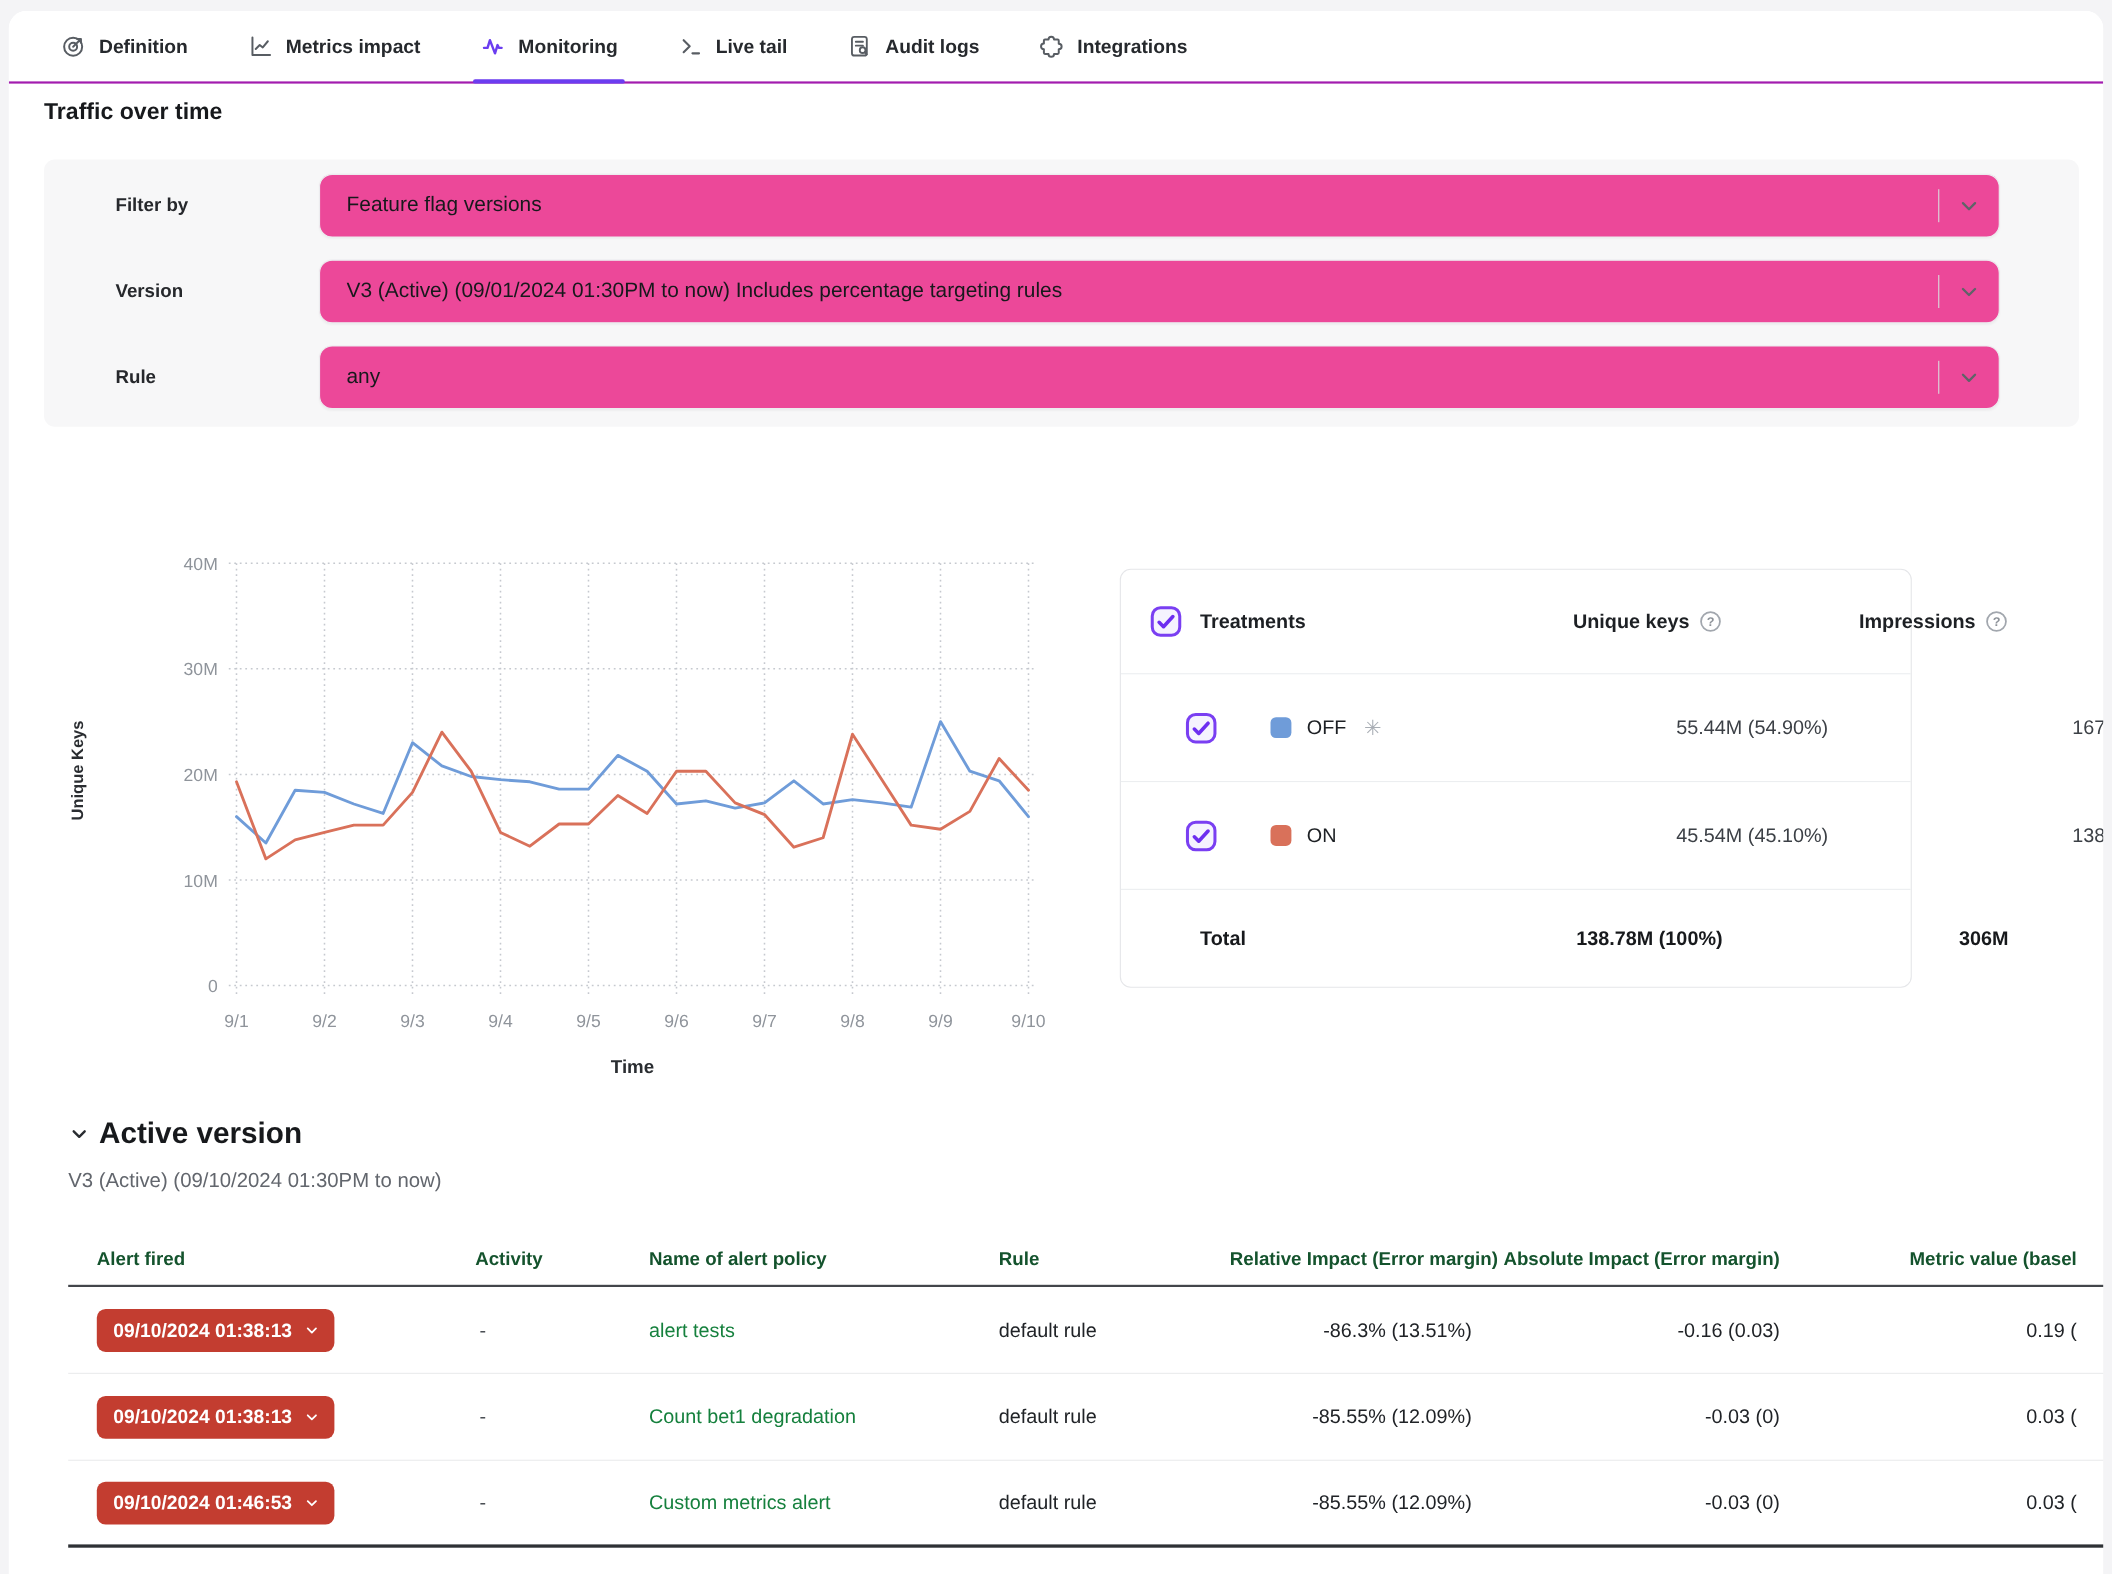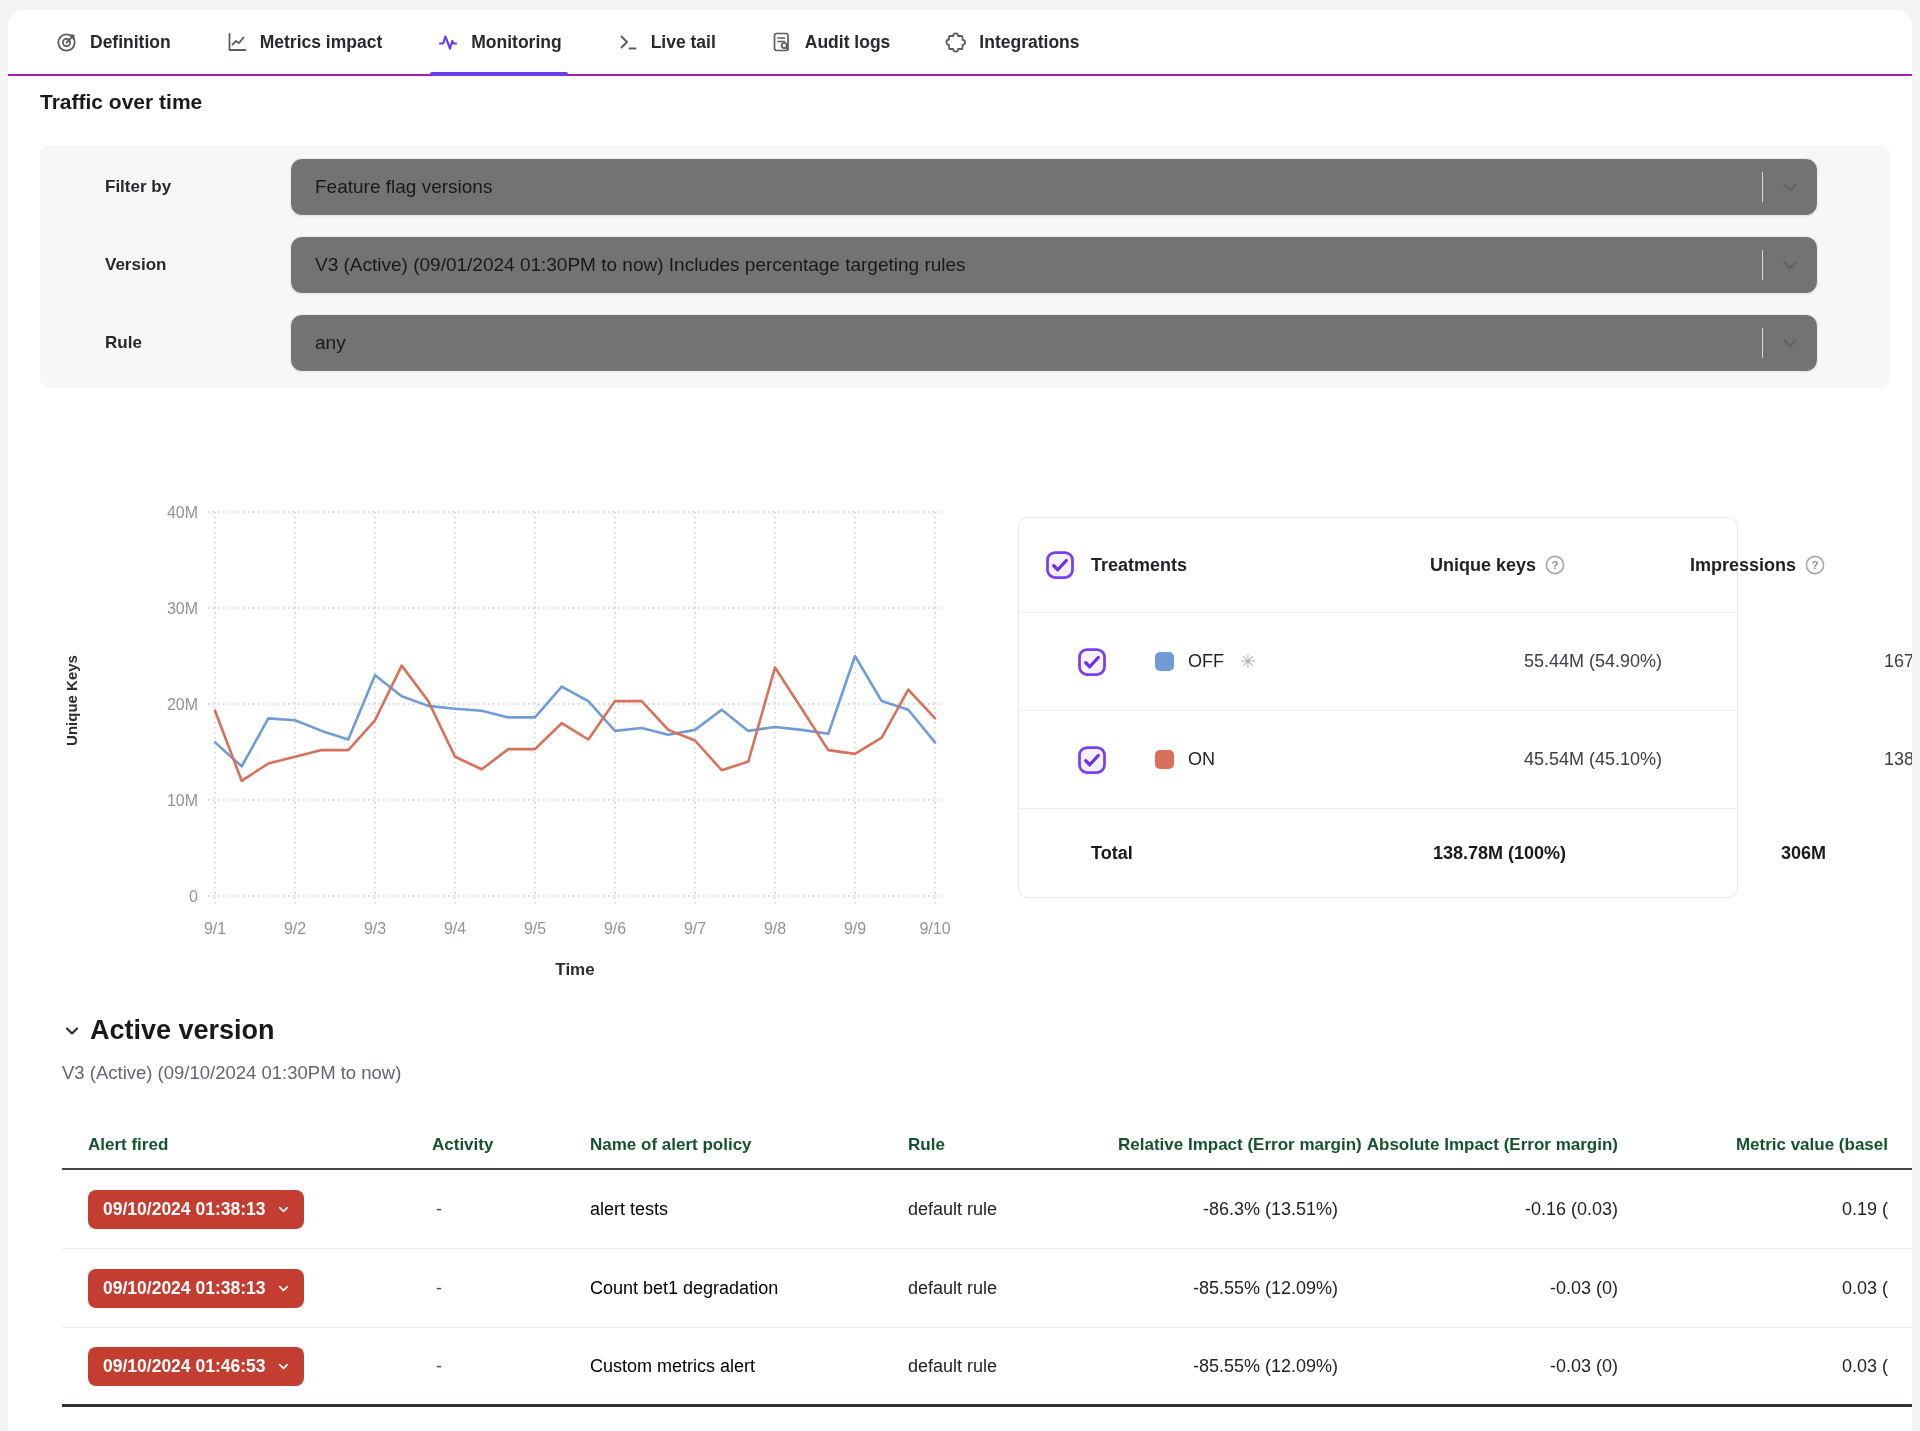--- a/index.html
+++ b/index.html
@@ -20,21 +20,21 @@
 
   
   .page-title { position:absolute; left:32px; top:80px; font-size:21px; font-weight:700; color:#17191c; }
 
   
   .filter-panel { position:absolute; left:32px; top:135px; width:1850px; height:243px;
     background:#f7f7f8; border-radius:10px; }
   .filter-row { position:absolute; left:0; width:100%; height:58px; }
   .filter-row .flabel { position:absolute; left:65px; top:50%; transform:translateY(-50%);
     font-size:17px; font-weight:700; color:#26282c; }
-  .field { position:absolute; left:250px; top:0; width:1528px; height:58px; background:#737373;
+  .field { position:absolute; left:250px; top:0; width:1528px; height:58px; background:#ec4899;
     border:1px solid #ececef; border-radius:12px; box-shadow:0 1px 2px rgba(20,20,30,.04);
     display:flex; align-items:center; padding:0 16px 0 24px; cursor:pointer; }
   .field .fvalue { flex:1 1 auto; font-size:19px; color:#17191c; white-space:nowrap; overflow:hidden; }
   .field .divider { width:1px; height:30px; background:#d9dadd; margin-right:16px; }
 
   
   .chart-wrap { position:absolute; left:32px; top:390px; width:980px; height:612px; }
   .chart-wrap svg.plot { position:absolute; left:0; top:0; }
   .ylabel { position:absolute; left:-44px; top:292px; width:150px; text-align:center;
     transform:rotate(-90deg); font-size:15px; font-weight:700; color:#2a2d31; }
@@ -68,21 +68,21 @@
   .alerts { position:absolute; left:54px; top:1090px; width:1880px; }
   .agrid { display:grid; grid-template-columns:350px 160px 336px 210px 220px 280px 270px; }
   .ahead { align-items:end; padding-bottom:13px; border-bottom:2px solid #43464b; min-height:70px; }
   .ahead .hcell { font-size:17px; font-weight:700; color:#14532d; white-space:pre-line; }
   .hcell.c1 { padding-left:26px; } .hcell.c2 { padding-left:20px; } .hcell.c3 { padding-left:18px; }
   .hcell.right, .acell.right { text-align:right; white-space:nowrap; }
   .arow { height:79px; align-items:center; border-bottom:1px solid #eaebed; }
   .arow:last-child { border-bottom:3px solid #2e3135; }
   .acell { font-size:18px; color:#202327; }
   .acell.c1 { padding-left:26px; } .acell.c2 { padding-left:24px; color:#4a4e54; } .acell.c3 { padding-left:18px; }
-  .alink { color:#000000; cursor:pointer; }
+  .alink { color:#15803d; cursor:pointer; }
   .badge { display:inline-flex; align-items:center; gap:10px; background:#c33d30; color:#fff;
     border-radius:8px; padding:9px 13px 9px 15px; font-size:17.5px; font-weight:700;
     white-space:nowrap; cursor:pointer; }
 
   .plot text.ytick { font-size:16px; fill:#8f949b; text-anchor:end; }
   .plot text.xtick { font-size:16px; fill:#8f949b; text-anchor:middle; }
   .plot line.grid { stroke:#c6c9cf; stroke-width:1.4; stroke-dasharray:1.6 3.4; }
 </style>
 </head>
 <body>

